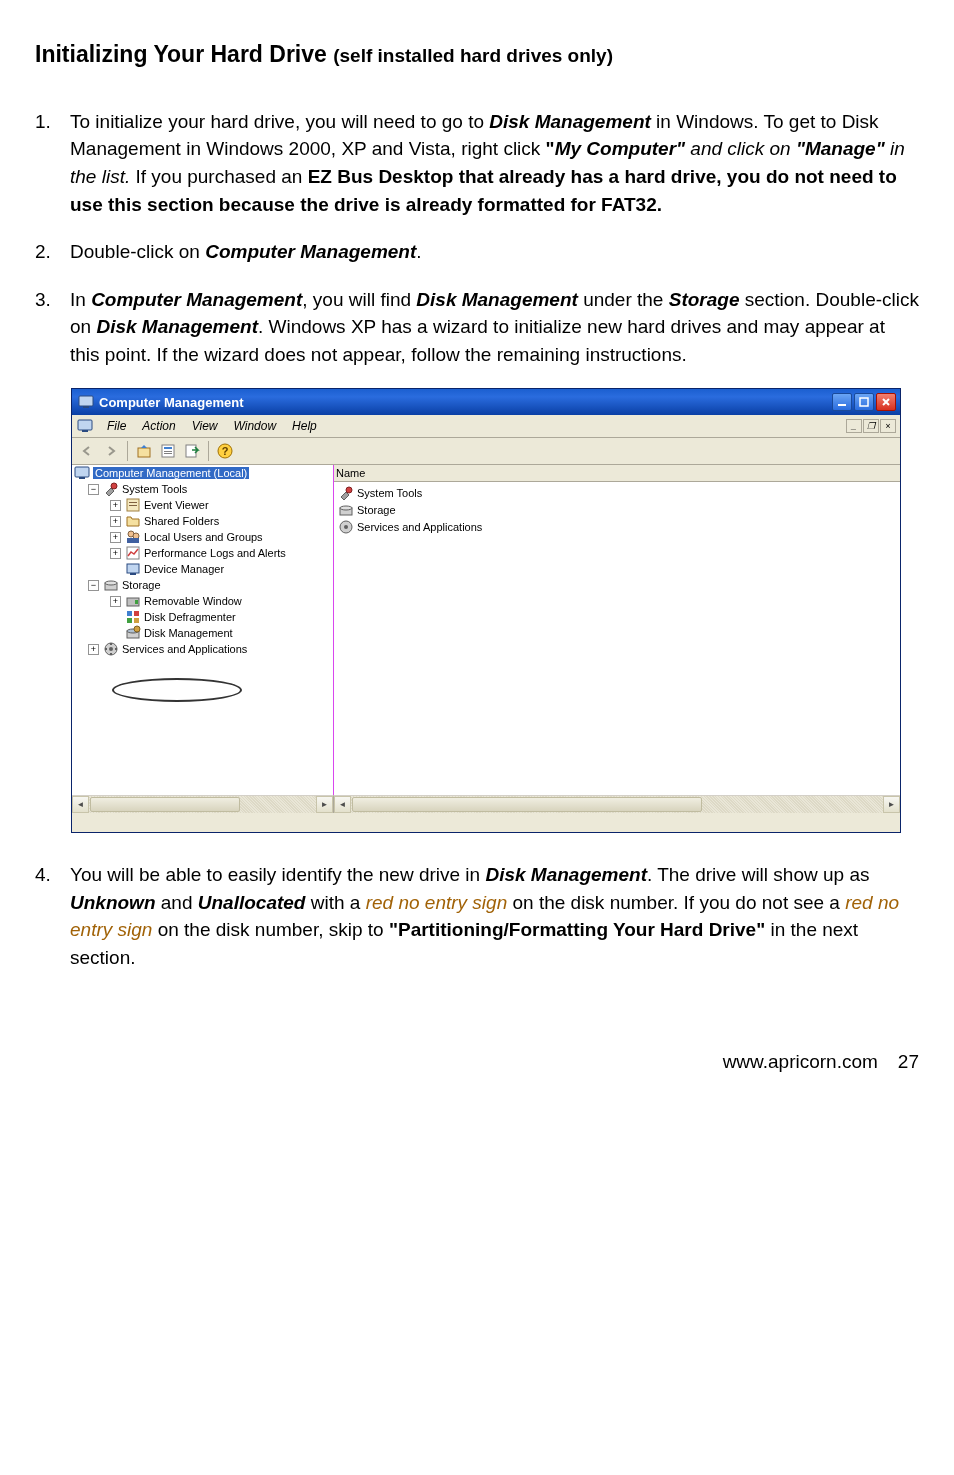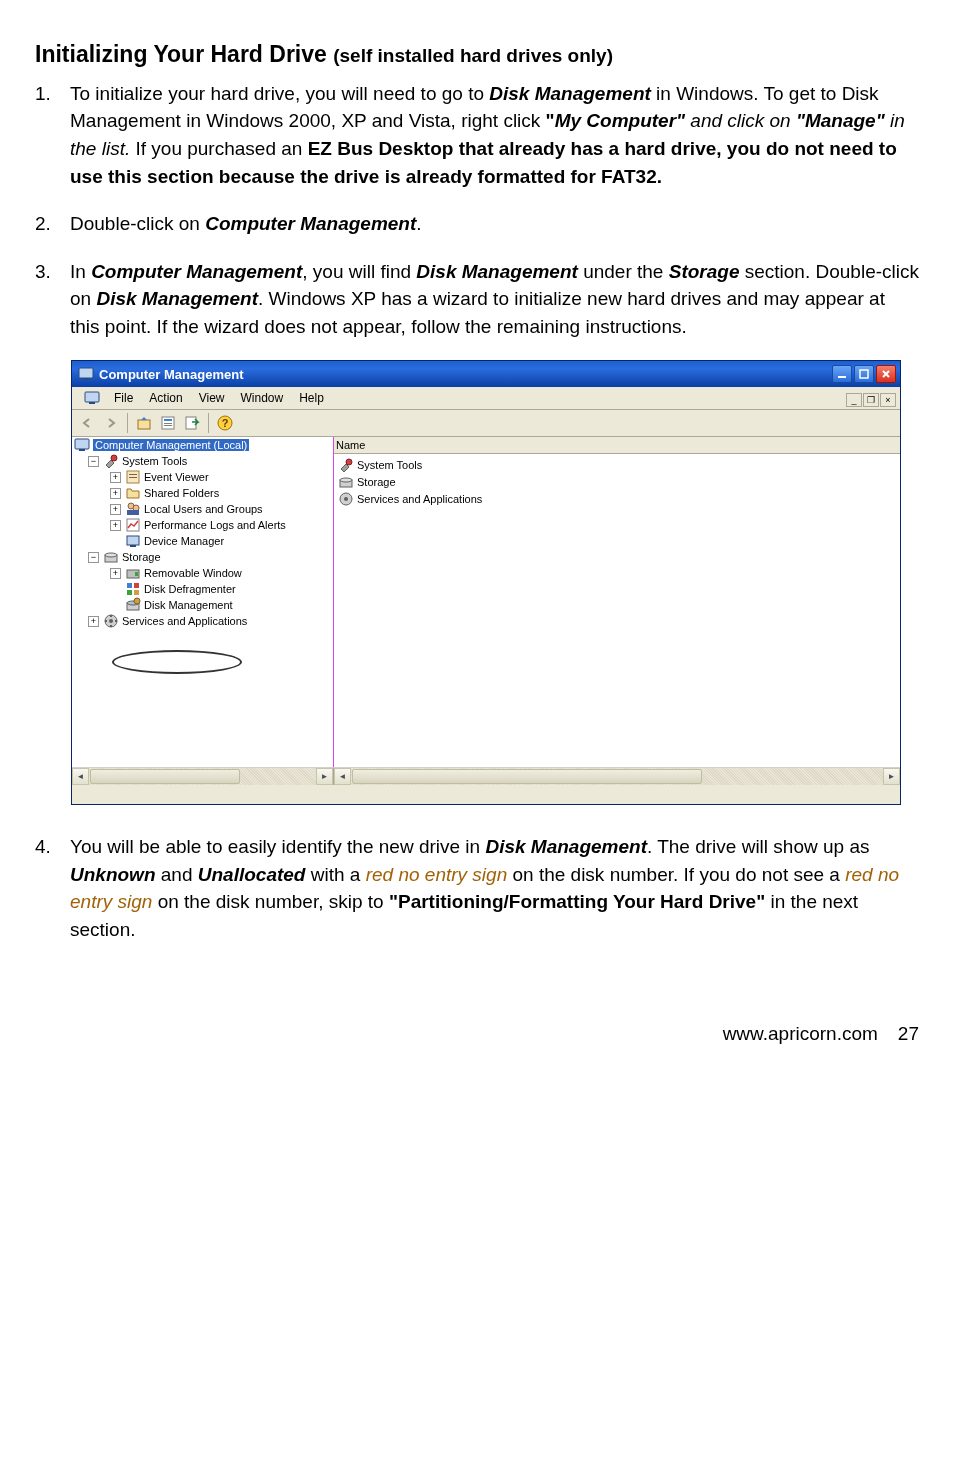--- a/index.html
+++ b/index.html
@@ -7,21 +7,21 @@
     margin: 0;
     padding: 40px 35px 30px 35px;
     font-family: Verdana, Arial, sans-serif;
     background: #fff;
     color: #000;
     width: 954px;
   }
   .heading {
     font-weight: bold;
     font-size: 23px;
-    margin-bottom: 10px;
+    margin-bottom: 38px;
     line-height: 1.3;
   }
   .heading .sub {
     font-size: 19px;
     font-weight: bold;
   }
   ol.steps {
     margin: 0;
     padding-left: 0;
     list-style: none;
@@ -48,21 +48,21 @@
   .titlebar {
     height: 26px;
     background: linear-gradient(#1b5fd0, #2a6cde 30%, #0a3fa5);
     display: flex; align-items: center; padding: 0 4px 0 6px; color: #fff;
   }
   .titlebar .icon-host { width: 16px; height: 16px; margin-right: 5px; display:flex; align-items:center; justify-content:center;}
   .titlebar .title-text { font-weight: bold; font-size: 13px; flex:1; }
   .win-btns { display:flex; gap:2px; }
   .win-btn { width: 20px; height: 18px; background: linear-gradient(#6aa5f5,#2a6cde); border:1px solid #1a4a9a; border-radius:2px; display:flex; align-items:center; justify-content:center; color:#fff; font-size:11px;}
   .win-btn.close { background: linear-gradient(#f28070,#d83020); border-color:#a81000;}
-  .menubar { background:#ece9d8; border-bottom:1px solid #aca899; padding:2px 0 2px 11px; display:flex; align-items:flex-end;}
+  .menubar { background:#ece9d8; border-bottom:1px solid #aca899; padding:2px 0 2px 4px; display:flex; align-items:center;font-style:italic;}
   .menubar .mb-icon { width:18px; height:18px; margin-right:5px; display:flex;align-items:center;justify-content:center;}
   .menubar .mb-item { padding:2px 8px; }
   .menubar .mdi-controls { margin-left:auto; display:flex; gap:1px; padding-right:4px;}
   .mdi-btn { width:16px; height:14px; border:1px solid #aca899; background:#ece9d8; font-size:9px; display:flex;align-items:center;justify-content:center;}
   .toolbar { background:#ece9d8; border-bottom:1px solid #aca899; padding:2px 4px; display:flex; align-items:center; gap:2px;}
   .tb-sep { width:1px; height:20px; background:#aca899; margin:0 3px;}
   .tb-btn { width:22px; height:22px; border:1px solid transparent; display:flex; align-items:center; justify-content:center;}
   .tb-btn.disabled { opacity:0.35; }
   .panels { display:flex; height:330px; background:#fff;}
   .left-panel { width:262px; border-right:1px solid #d946ef; overflow:hidden; position:relative; display:flex; flex-direction:column;}

